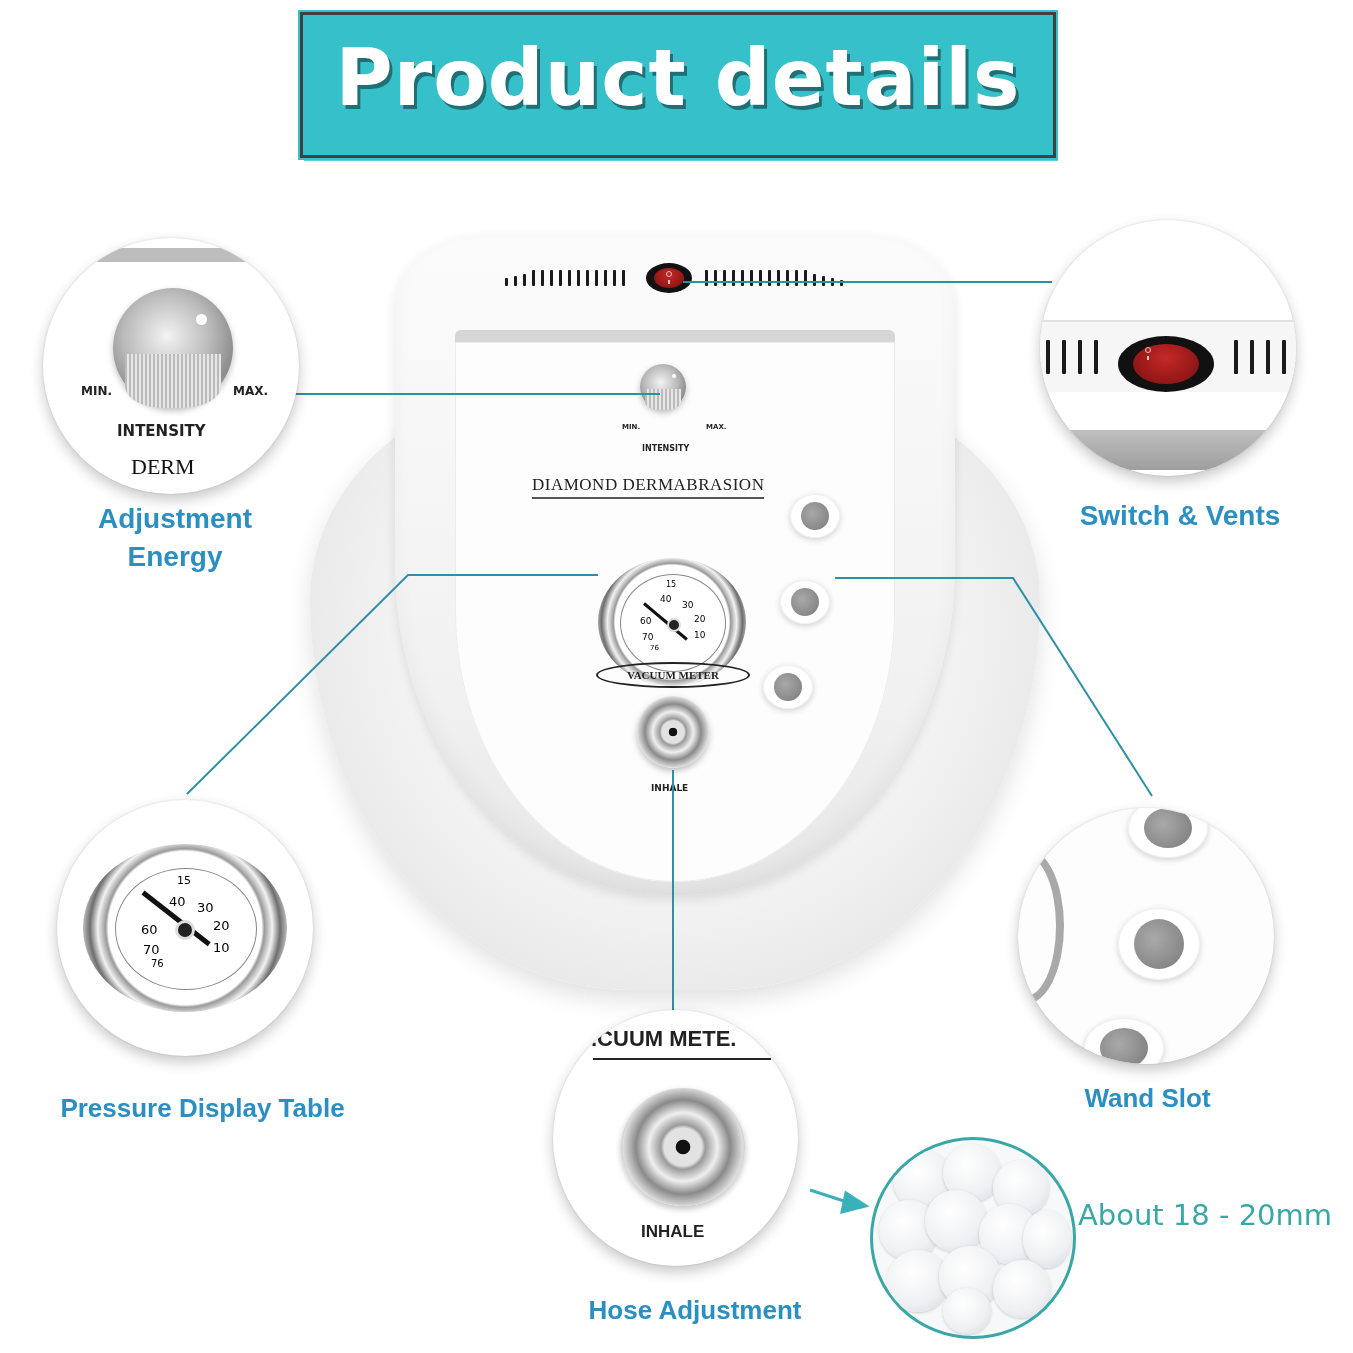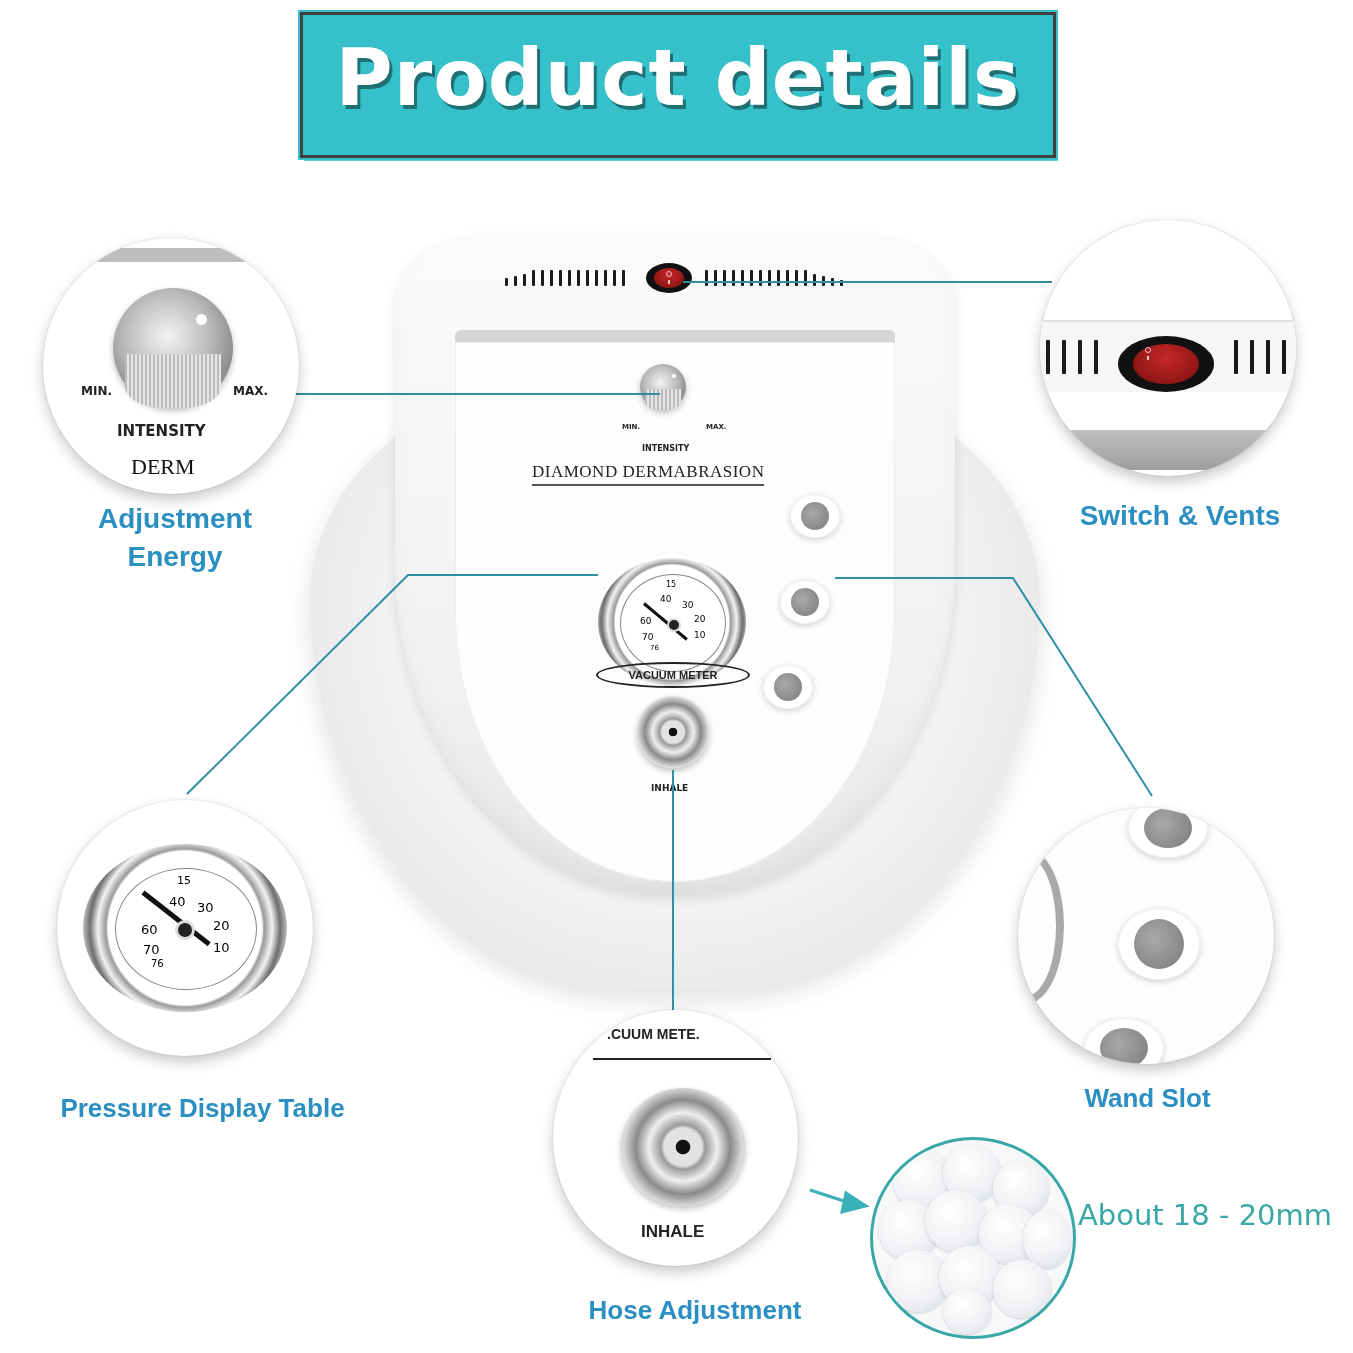--- a/index.html
+++ b/index.html
@@ -87,37 +87,37 @@
     width: 9%; height: 9%; border-radius: 50%; background: #fff;
   }
   .knob-grip {
     position: absolute; left: 10%; right: 10%; bottom: 0; height: 45%;
     border-radius: 0 0 40% 40%;
     background: repeating-linear-gradient(90deg, #bbb 0 2px, #e6e6e6 2px 4px);
   }
   .tiny { font-size: 8px; color: #222; font-weight: bold; }
   .brand {
     font-family: "Liberation Serif", "DejaVu Serif", serif; font-size: 17px; color: #222;
-    letter-spacing: 0.5px; border-bottom: 2px solid #555; padding-bottom: 2px;
+    letter-spacing: 0.5px; border-bottom: 2px solid #555; padding-bottom: 2px; margin-top: 13px;
   }
   .gauge {
     border-radius: 50%;
     background: radial-gradient(circle, #ffffff 0%, #ffffff 58%, #9a9a9a 60%, #f2f2f2 66%, #6e6e6e 72%, #e8e8e8 80%, #7a7a7a 88%, #cfcfcf 100%);
     position: relative;
   }
   .gauge-face { position: absolute; border-radius: 50%; }
   .needle {
     position: absolute; left: 50%; top: 50%; height: 3px; background: #111;
     transform-origin: 0 50%;
   }
   .pill {
     border: 2px solid #222; border-radius: 50%;
     display: flex; align-items: center; justify-content: center;
     font-size: 11px; font-weight: bold; color: #222;
-    font-family: Liberation Sans, sans-serif;
+    font-family: Liberation Serif, serif;
   }
   .inhale-port {
     border-radius: 50%;
     background: radial-gradient(circle, #111 0 8%, #e2e2e2 9% 22%, #9a9a9a 26%, #efefef 40%, #8a8a8a 55%, #dedede 70%, #7e7e7e 85%, #cfcfcf 100%);
     box-shadow: 0 3px 6px rgba(0,0,0,0.25);
   }
   .slot {
     border-radius: 50%; background: #ffffff;
     box-shadow: 0 2px 6px rgba(0,0,0,0.18), inset 0 0 0 1px #eee;
     display: flex; align-items: center; justify-content: center;
@@ -297,21 +297,21 @@
   <div class="abs slot" style="left:100px; top:100px; width:82px; height:72px;">
       <div class="slot-hole" style="width:50px;height:50px;"></div>
     </div>
   <div class="abs slot" style="left:66px; top:210px; width:80px; height:60px;">
       <div class="slot-hole" style="width:48px;height:40px;"></div>
     </div>
 </div>
 <div class="abs label" style="left:1040px; top:1083px; width:215px; font-size:26px;">Wand Slot</div>
 
 <div class="abs circle" style="left:553px; top:1010px; width:245px; height:256px; background:#fff;">
-  <div class="abs" style="left:54px; top:16px; font-size:14px; font-weight:bold; color:#222; font-family:'Liberation Sans', sans-serif;">.CUUM METE.</div>
+  <div class="abs" style="left:38px; top:16px; font-size:22px; font-weight:bold; color:#222; font-family:'Liberation Sans', sans-serif;">.CUUM METE.</div>
   <div class="abs" style="left:40px; top:48px; width:178px; height:2px; background:#222;"></div>
   <div class="abs inhale-port" style="left:68px; top:78px; width:124px; height:118px;"></div>
   <div class="abs" style="left:88px; top:212px; font-size:17px; font-weight:bold; color:#222; font-family:'Liberation Sans', sans-serif;">INHALE</div>
 </div>
 <div class="abs label" style="left:565px; top:1295px; width:260px; font-size:26px;">Hose Adjustment</div>
 
 <div class="abs circle" style="left:870px; top:1137px; width:200px; height:196px; background:#f7f8fa; border:3px solid #3aa7a7; box-shadow:none;">
   <div class="disc" style="left:20px; top:10px; width:60px; height:60px;"></div>
   <div class="disc" style="left:70px; top:4px; width:58px; height:58px;"></div>
   <div class="disc" style="left:120px; top:20px; width:56px; height:56px;"></div>

